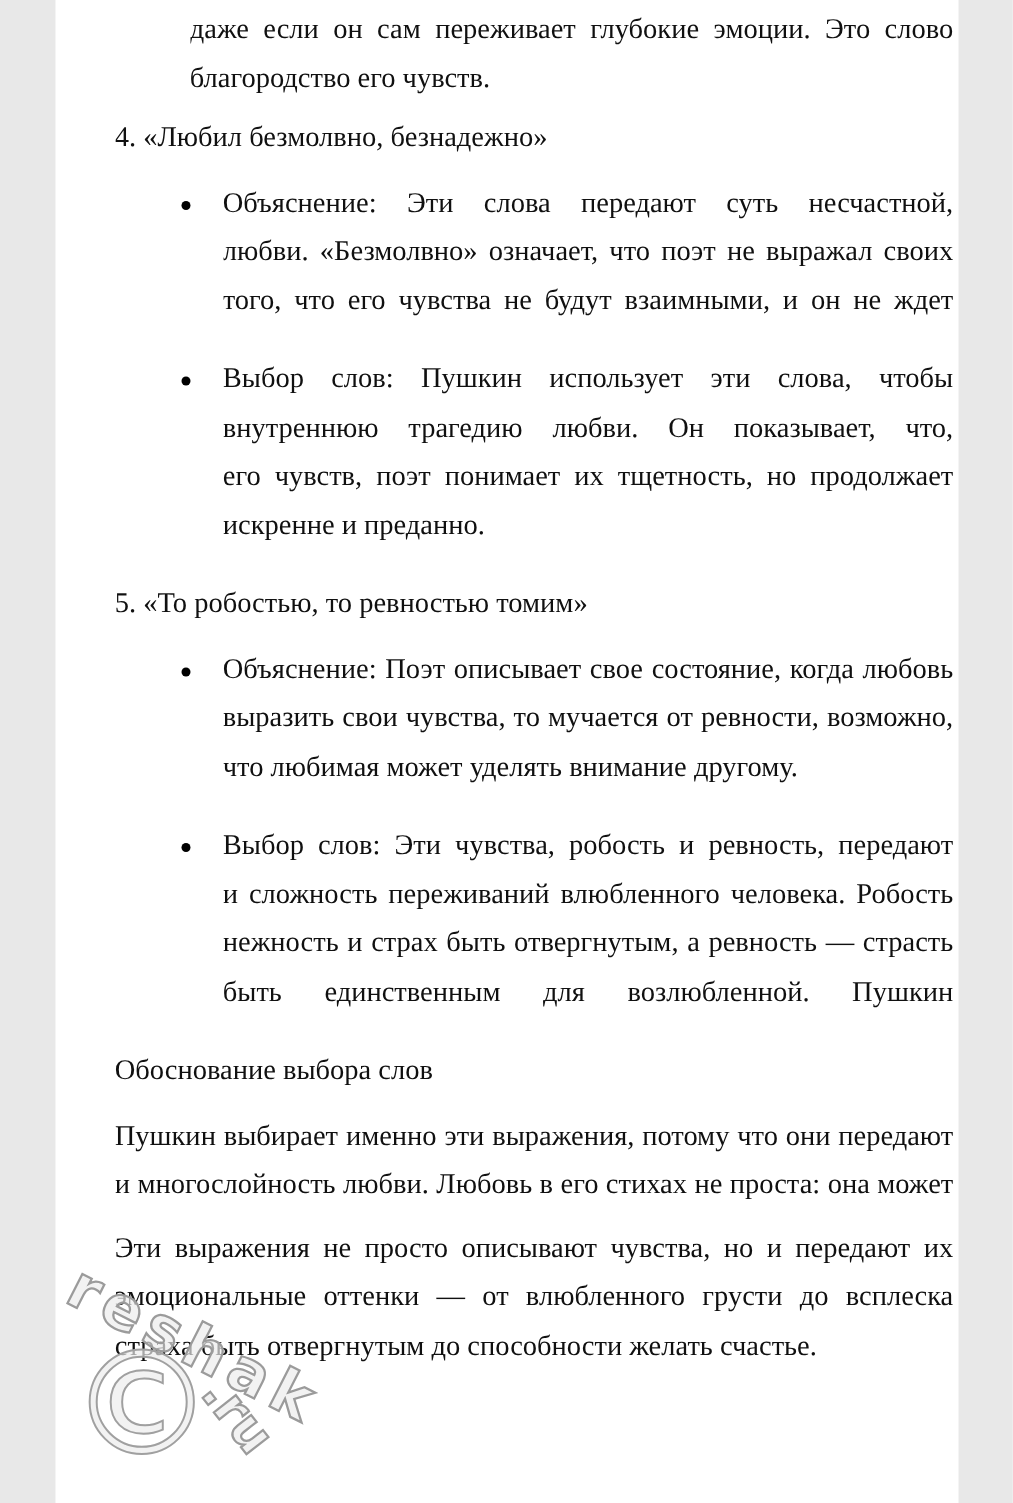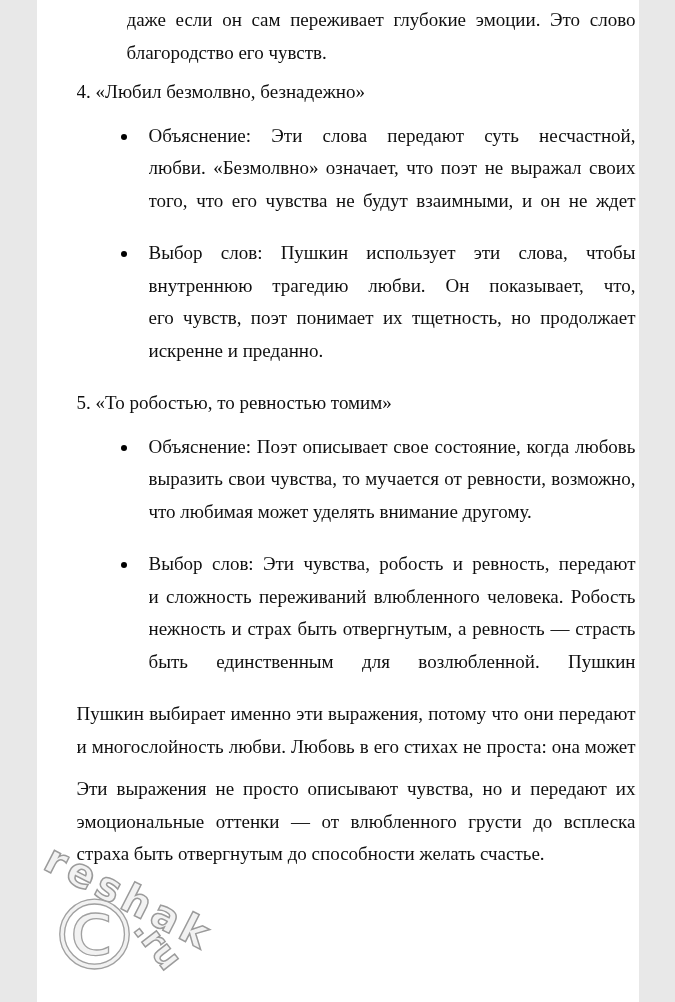--- a/index.html
+++ b/index.html
@@ -102,20 +102,23 @@
         <div class="line j"><span>выразить свои чувства, то мучается от ревности, возможно, из-за того,</span></div>
         <div class="line"><span>что любимая может уделять внимание другому.</span></div>
       </div>
       <div class="block bullet">
         <span class="dot"></span>
         <div class="line j"><span class="b">Выбор слов: </span><span>Эти чувства, робость и ревность, передают двойственность</span></div>
         <div class="line j"><span>и сложность переживаний влюбленного человека. Робость показывает</span></div>
         <div class="line j"><span>нежность и страх быть отвергнутым, а ревность — страсть и желание</span></div>
         <div class="line j"><span>быть единственным для возлюбленной. Пушкин подчеркивает, что</span></div>
       </div>
+      <div class="block heading">
+        <div class="line"><span class="b">Обоснование выбора слов</span></div>
+      </div>
       <div class="block para">
         <div class="line j"><span>Пушкин выбирает именно эти выражения, потому что они передают </span><span class="b">глубину</span></div>
         <div class="line j"><span class="b">и многослойность любви</span><span>. Любовь в его стихах не проста: она может бы</span></div>
       </div>
       <div class="block para">
         <div class="line j"><span>Эти выражения не просто описывают чувства, но и передают их</span></div>
         <div class="line j"><span class="b">эмоциональные оттенки</span><span> — от влюбленного грусти до всплеска страсти, от</span></div>
         <div class="line"><span>страха быть отвергнутым до способности желать счастье.</span></div>
       </div>
     </section>

